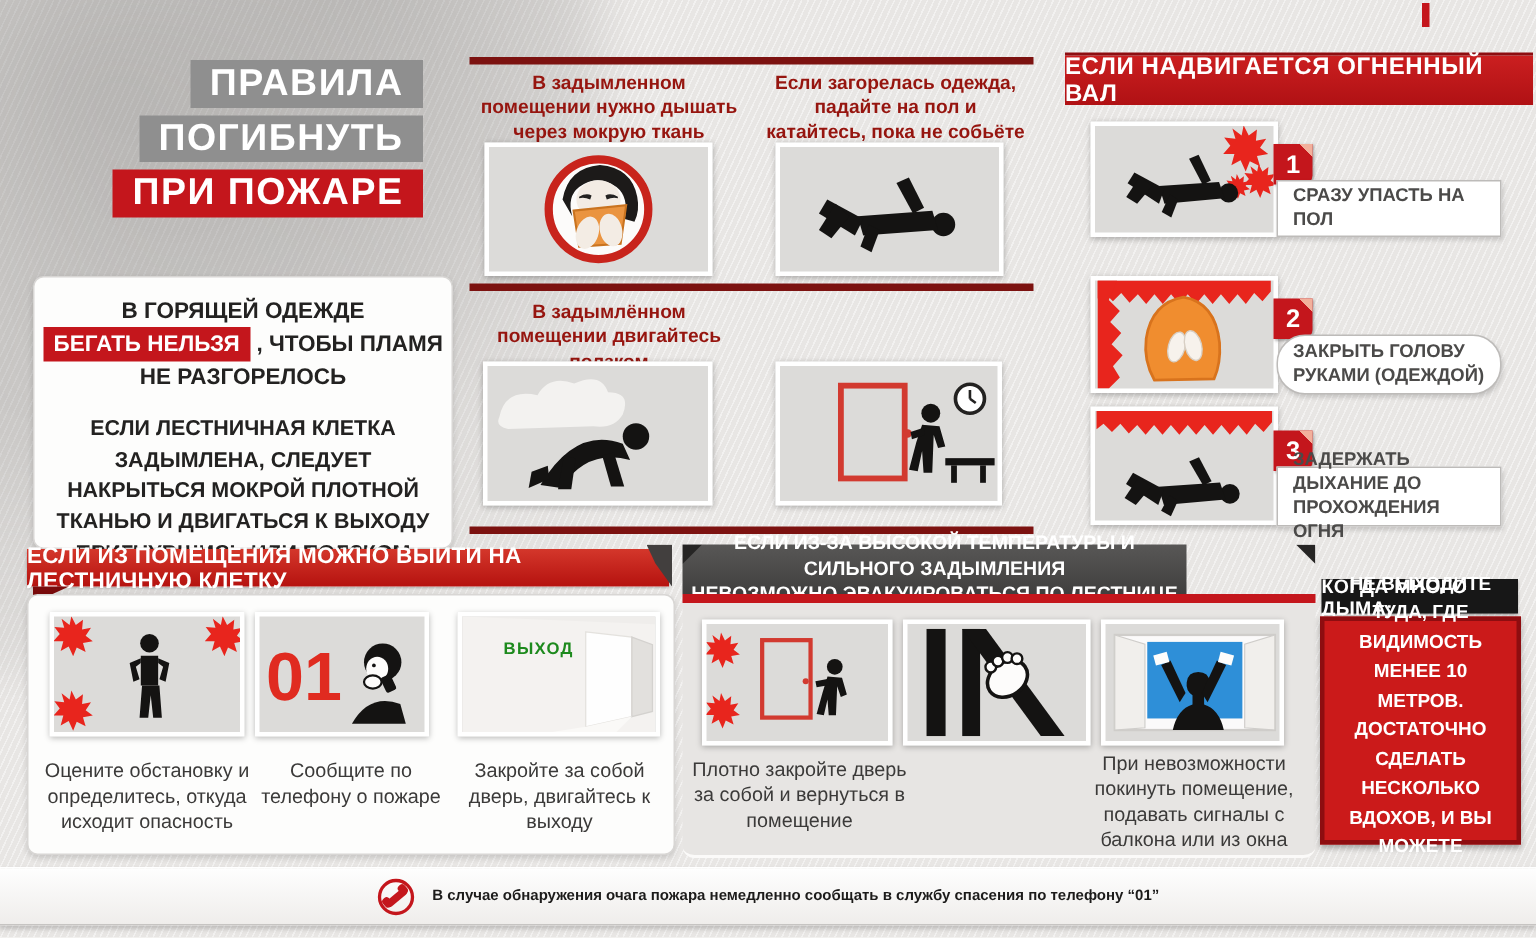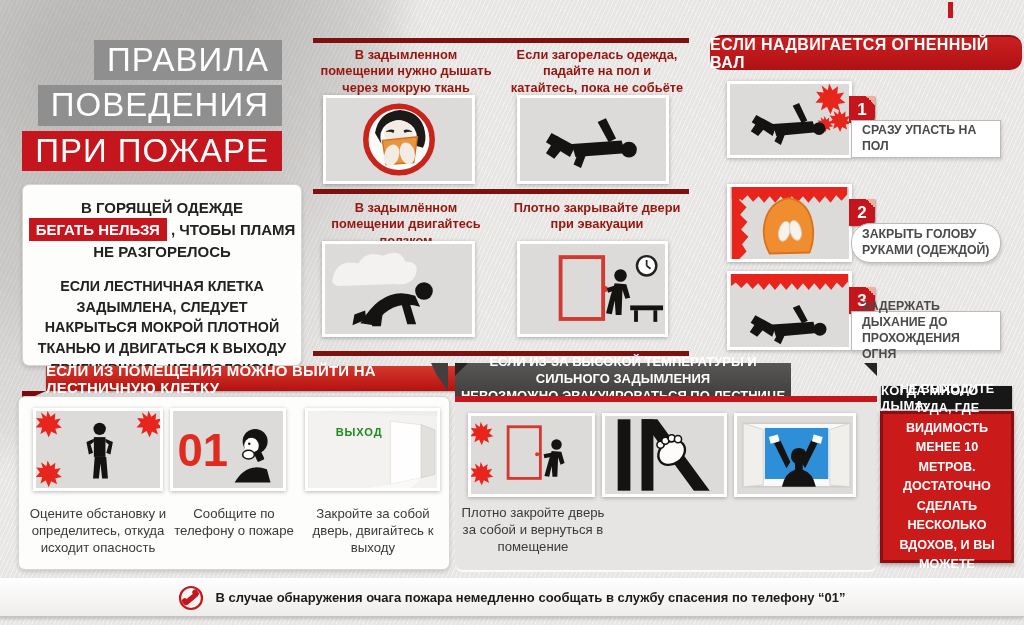--- a/index.html
+++ b/index.html
@@ -5,72 +5,72 @@
   html,body{margin:0;padding:0;}
   body{font-family:"Liberation Sans","DejaVu Sans",sans-serif;}
   #page{position:relative;width:1024px;height:625px;overflow:hidden;
     background:repeating-linear-gradient(115deg,rgba(255,255,255,.45) 0 1px,transparent 1px 4px),#e8e6e4;}
   .abs{position:absolute;}
   .smoke{left:-80px;top:-110px;width:480px;height:560px;opacity:.55;filter:blur(16px);
     background:radial-gradient(circle at 30% 30%,rgba(110,108,106,.6),transparent 60%),
                radial-gradient(circle at 65% 15%,rgba(85,83,81,.5),transparent 55%),
                radial-gradient(circle at 18% 68%,rgba(135,133,131,.45),transparent 60%),
                radial-gradient(circle at 70% 58%,rgba(168,166,164,.4),transparent 55%);}
-  .titlebox{display:block;color:#fff;font-weight:400;font-size:33px;line-height:1.1;
+  .titlebox{display:block;color:#fff;font-weight:700;font-size:25px;line-height:1.1;
     padding:2px 13px;margin-bottom:5px;letter-spacing:1px;white-space:nowrap;text-align:center;}
   .t-gray{background:#8f8f8f;}
   .t-red{background:#c4161c;}
   .panel-white{background:#fdfdfc;border:1px solid #d8d6d4;border-radius:7px;box-shadow:0 2px 4px rgba(0,0,0,.15);}
   .intro-text{font-weight:700;color:#232221;text-align:center;}
   .hl-red{background:#c4161c;color:#fff;padding:1px 7px;display:inline-block;}
   .bar{background:#7c1210;height:5px;}
   .cap-red{color:#96150f;font-weight:700;font-size:12.8px;line-height:1.28;text-align:center;}
   .pic{background:#dcdbd9;border:3px solid #fff;box-shadow:0 1px 4px rgba(0,0,0,.28);box-sizing:border-box;}
   .pic svg{display:block;width:100%;height:100%;}
   .fw-banner{background:linear-gradient(#cb1f20,#b01114);border-top:2px solid #8e0d10;color:#fff;
-    font-weight:700;font-size:16px;letter-spacing:.4px;display:flex;align-items:center;justify-content:center;border-radius:12px;}
+    font-weight:700;font-size:16px;letter-spacing:.4px;display:flex;align-items:center;justify-content:center;}
   .badge{background:#c4161c;color:#fff;font-weight:700;font-size:17px;display:flex;align-items:center;
     justify-content:center;border-radius:0 0 6px 0;box-shadow:1px 1px 2px rgba(0,0,0,.3);}
   .badge::after{content:"";position:absolute;top:0;right:0;width:9px;height:9px;
     background:linear-gradient(225deg,#f2b09c 50%,transparent 50%);}
   .steplabel{background:#fff;border:1px solid #bdbbb9;box-shadow:1px 2px 3px rgba(0,0,0,.15);
     color:#4b4a49;font-weight:700;font-size:12.3px;line-height:1.3;padding:5px 10px;box-sizing:border-box;
     display:flex;align-items:center;}
   .ribbon{background:linear-gradient(#d4372b,#b5120f);color:#fff;font-weight:700;font-size:15px;
-    display:flex;align-items:center;justify-content:center;letter-spacing:.2px;box-shadow:0 1px 2px rgba(0,0,0,.3);margin-left:28px;}
+    display:flex;align-items:center;justify-content:center;letter-spacing:.2px;box-shadow:0 1px 2px rgba(0,0,0,.3);}
   .fold-dl{width:0;height:0;border-top:11px solid #7a0b0c;border-right:24px solid transparent;}
   .ribbon-end{background:#423f3e;clip-path:polygon(0 0,100% 0,100% 100%,35% 45%);}
   .darkbanner{background:linear-gradient(#585756,#403f3e);color:#fff;font-weight:700;font-size:13px;
     line-height:1.3;display:flex;flex-direction:column;align-items:center;justify-content:center;text-align:center;}
   .redstripe{background:#c4161c;}
   .corner{width:13px;height:13px;background:#262524;}
   .corner.tl{clip-path:polygon(0 0,100% 0,0 100%);}
   .corner.tr{clip-path:polygon(0 0,100% 0,100% 100%);}
   .cap-gray{color:#3b3a39;font-size:13.2px;line-height:1.3;text-align:center;}
   .smokehead{background:#171717;color:#fff;font-weight:700;font-size:13px;display:flex;align-items:center;
     justify-content:center;letter-spacing:.2px;box-shadow:0 1px 2px rgba(0,0,0,.4);}
   .smokebody{background:#cb1a1a;border:3px solid #8e0d10;color:#fff;font-weight:700;font-size:12.6px;
     line-height:1.55;text-align:center;display:flex;align-items:center;justify-content:center;
     padding:6px 10px;box-sizing:border-box;box-shadow:0 2px 4px rgba(0,0,0,.3);}
   .footerbar{background:linear-gradient(#fefefe,#efedeb);border-top:1px solid #fff;border-bottom:1px solid #c6c4c2;
     display:flex;align-items:center;justify-content:center;gap:11px;box-shadow:0 2px 3px rgba(0,0,0,.18);}
-  .footertext{color:#1c1b1a;font-weight:700;font-size:13px;}
+  .footertext{color:#1c1b1a;font-weight:700;font-size:10px;}
   .redmark{background:#c4161c;}
 </style>
 </head>
 <body>
 
 <div id="page">
 
   <div class="abs smoke"></div>
   <div class="abs redmark" style="left:948px;top:2px;width:5px;height:16px;"></div>
 
   <div class="abs" style="left:0;top:40px;width:282px;display:flex;flex-direction:column;align-items:flex-end;">
     <span class="titlebox t-gray">ПРАВИЛА</span>
-    <span class="titlebox t-gray">ПОВЕДЕНИЯ</span>
+    <span class="titlebox t-gray">ПОГИБНУТЬ</span>
     <span class="titlebox t-red">ПРИ ПОЖАРЕ</span>
   </div>
 
   <div class="abs panel-white" style="left:22px;top:184px;width:278px;height:180px;">
     <div class="intro-text" style="font-size:15px;line-height:1.4;margin-top:12px;">
       <div>В ГОРЯЩЕЙ ОДЕЖДЕ</div>
       <div>
         <span class="hl-red">БЕГАТЬ НЕЛЬЗЯ</span><span> , ЧТОБЫ ПЛАМЯ</span>
       </div>
       <div>НЕ РАЗГОРЕЛОСЬ</div>
@@ -117,21 +117,20 @@
       <g fill="#141312">
         <circle cx="101" cy="47" r="9"></circle>
         <path d="M36,80 Q60,40 92,52 L97,63 Q68,55 50,82 Z"></path>
         <path d="M86,58 l7,23 -9,0 -6,-21 z"></path>
         <path d="M60,62 l-3,21 -9,0 4,-23 z"></path>
         <path d="M42,76 l-14,6 2,-11 11,-4 z"></path>
       </g>
     </svg>
   </div>
 
-  <div class="abs cap-red" style="left:508px;top:200px;width:178px;">Плотно закрывайте двери при эвакуации</div>
   <div class="abs pic" style="left:517px;top:241px;width:151px;height:96px;">
     <svg viewBox="0 0 150 90">
       <rect x="42" y="12" width="44" height="64" fill="none" stroke="#d23a30" stroke-width="4"></rect>
       <circle cx="88" cy="45" r="3" fill="#d23a30"></circle>
       <circle cx="131" cy="21" r="10" fill="#fff" stroke="#232221" stroke-width="2.5"></circle>
       <path d="M131,21 l0,-6 M131,21 l4,3" stroke="#232221" stroke-width="1.8" fill="none"></path>
       <g fill="#141312">
         <circle cx="104" cy="31" r="6.5"></circle>
         <path d="M98,39 l12,1 4,14 -5,1 -3,-9 -1,26 -6,0 -1,-15 -3,14 -6,-1 5,-19 z"></path>
         <path d="M99,41 l-9,3 1,5 9,-3 z"></path>
@@ -294,20 +293,21 @@
         <path d="M58,86 q4,-18 17,-22 l0,-8 q-6,-4 -5,-11 q1,-9 10,-9 q9,0 10,9 q1,7 -5,11 l0,8 q13,4 17,22 z"></path>
         <path d="M64,62 L48,30 l8,-4 13,28 z"></path>
         <path d="M88,62 L104,30 l-8,-4 -13,28 z"></path>
       </g>
       <rect x="42" y="20" width="12" height="9" fill="#fdfdfc" transform="rotate(-15 48 24)"></rect>
       <rect x="98" y="20" width="12" height="9" fill="#fdfdfc" transform="rotate(15 104 24)"></rect>
     </svg>
   </div>
 
   <div class="abs cap-gray" style="left:458px;top:504px;width:150px;">Плотно закройте дверь за собой и вернуться в помещение</div>
+  <div class="abs cap-gray" style="left:726px;top:500px;width:140px;">При невозможности покинуть помещение, подавать сигналы с балкона или из окна</div>
 
   <div class="abs smokehead" style="left:881px;top:386px;width:131px;height:23px;">КОГДА МНОГО ДЫМА:</div>
   <div class="abs smokebody" style="left:880px;top:411px;width:134px;height:152px;">
     <span>НЕ ВЫХОДИТЕ ТУДА, ГДЕ ВИДИМОСТЬ МЕНЕЕ 10 МЕТРОВ. ДОСТАТОЧНО СДЕЛАТЬ НЕСКОЛЬКО ВДОХОВ, И ВЫ МОЖЕТЕ ПОГИБНУТЬ!</span>
   </div>
 
   <div class="abs footerbar" style="left:0;top:578px;width:1024px;height:37px;">
     <svg width="26" height="26" viewBox="0 0 26 26">
       <circle cx="13" cy="13" r="11" fill="none" stroke="#c4161c" stroke-width="2.2"></circle>
       <g transform="rotate(-40 13 13)" fill="#c4161c">

